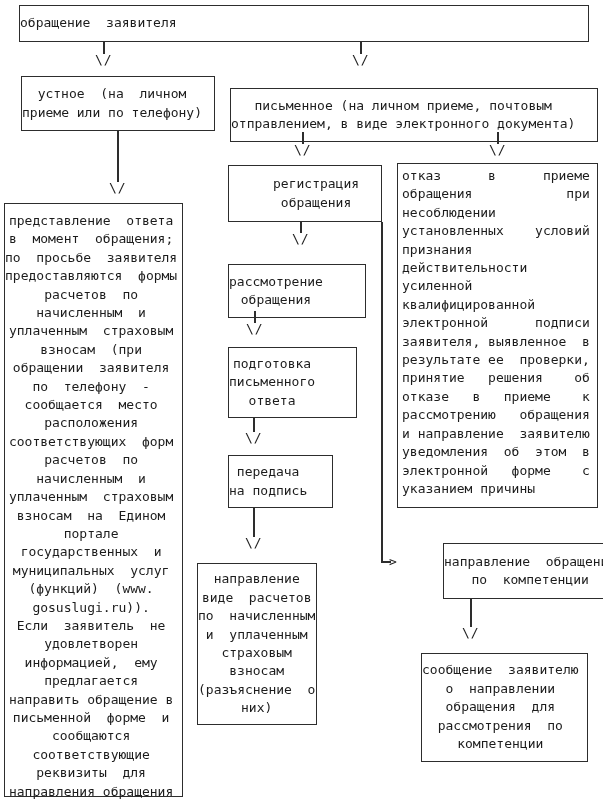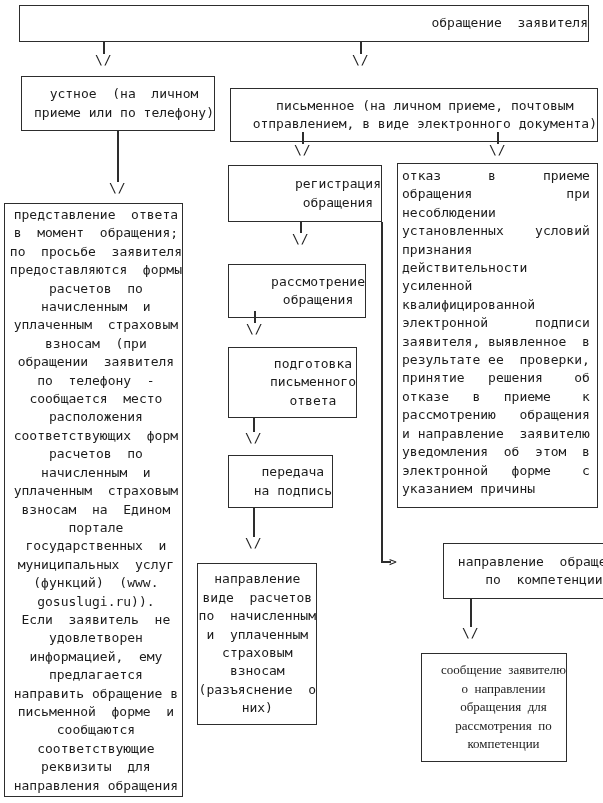--- a/index.html
+++ b/index.html
@@ -22,21 +22,21 @@
     background: #ffffff;
     overflow: hidden;
   }
   .box {
     position: absolute;
     box-sizing: border-box;
     border: 1.5px solid #2d2d2d;
     background: #ffffff;
     display: flex;
     align-items: center;
-    justify-content: flex-end;
+    justify-content: flex-start;
     text-align: center;
     white-space: pre;
   }
   .box.tl { align-items: flex-start; }
   .box.lt { text-align: left; justify-content: flex-start; }
   .vline {
     position: absolute;
     width: 1.5px;
     background: #2d2d2d;
   }
@@ -51,29 +51,29 @@
     font-size: 13px;
     line-height: 14px;
     color: #1c1c1c;
     letter-spacing: 1px;
   }
 
   
   #b-top  { left: 19px;  top: 5px;   width: 570px; height: 37px; }
   #b-ust  { left: 21px;  top: 76px;  width: 194px; height: 55px; }
   #b-pis  { left: 230px; top: 78px;  width: 368px; height: 54px; margin-top: 10px; }
-  #b-left { left: 4px;   top: 203px; width: 179px; height: 594px; padding-top: 2px; }
+  #b-left { left: 4px;   top: 203px; width: 179px; height: 594px; padding-top: 8px; }
   #b-reg  { left: 228px; top: 165px; width: 154px; height: 57px; padding-left: 44px; }
   #b-ras  { left: 228px; top: 264px; width: 138px; height: 54px; }
   #b-pod  { left: 228px; top: 347px; width: 129px; height: 71px; }
   #b-per  { left: 228px; top: 455px; width: 105px; height: 53px; }
   #b-nf   { left: 197px; top: 563px; width: 120px; height: 162px; }
   #b-otk  { left: 397px; top: 163px; width: 201px; height: 345px; padding: 3px 4px; }
   #b-no   { left: 403px; top: 543px; width: 188px; height: 56px; margin-left: 40px; }
-  #b-so   { left: 421px; top: 653px; width: 146px; height: 109px; font-family: Liberation Serif, serif; }
+  #b-so   { left: 421px; top: 653px; width: 167px; height: 109px; }
 
   
   #t1  { left: 103px; top: 42px;  height: 12px; }
   #t2  { left: 360px; top: 42px;  height: 12px; }
   #t3  { left: 117px; top: 131px; height: 51px; }
   #t4  { left: 302px; top: 132px; height: 12px; }
   #t5  { left: 497px; top: 132px; height: 12px; }
   #t6  { left: 300px; top: 222px; height: 11px; }
   #t7  { left: 254px; top: 311px; height: 12px; }
   #t8  { left: 253px; top: 418px; height: 14px; }

